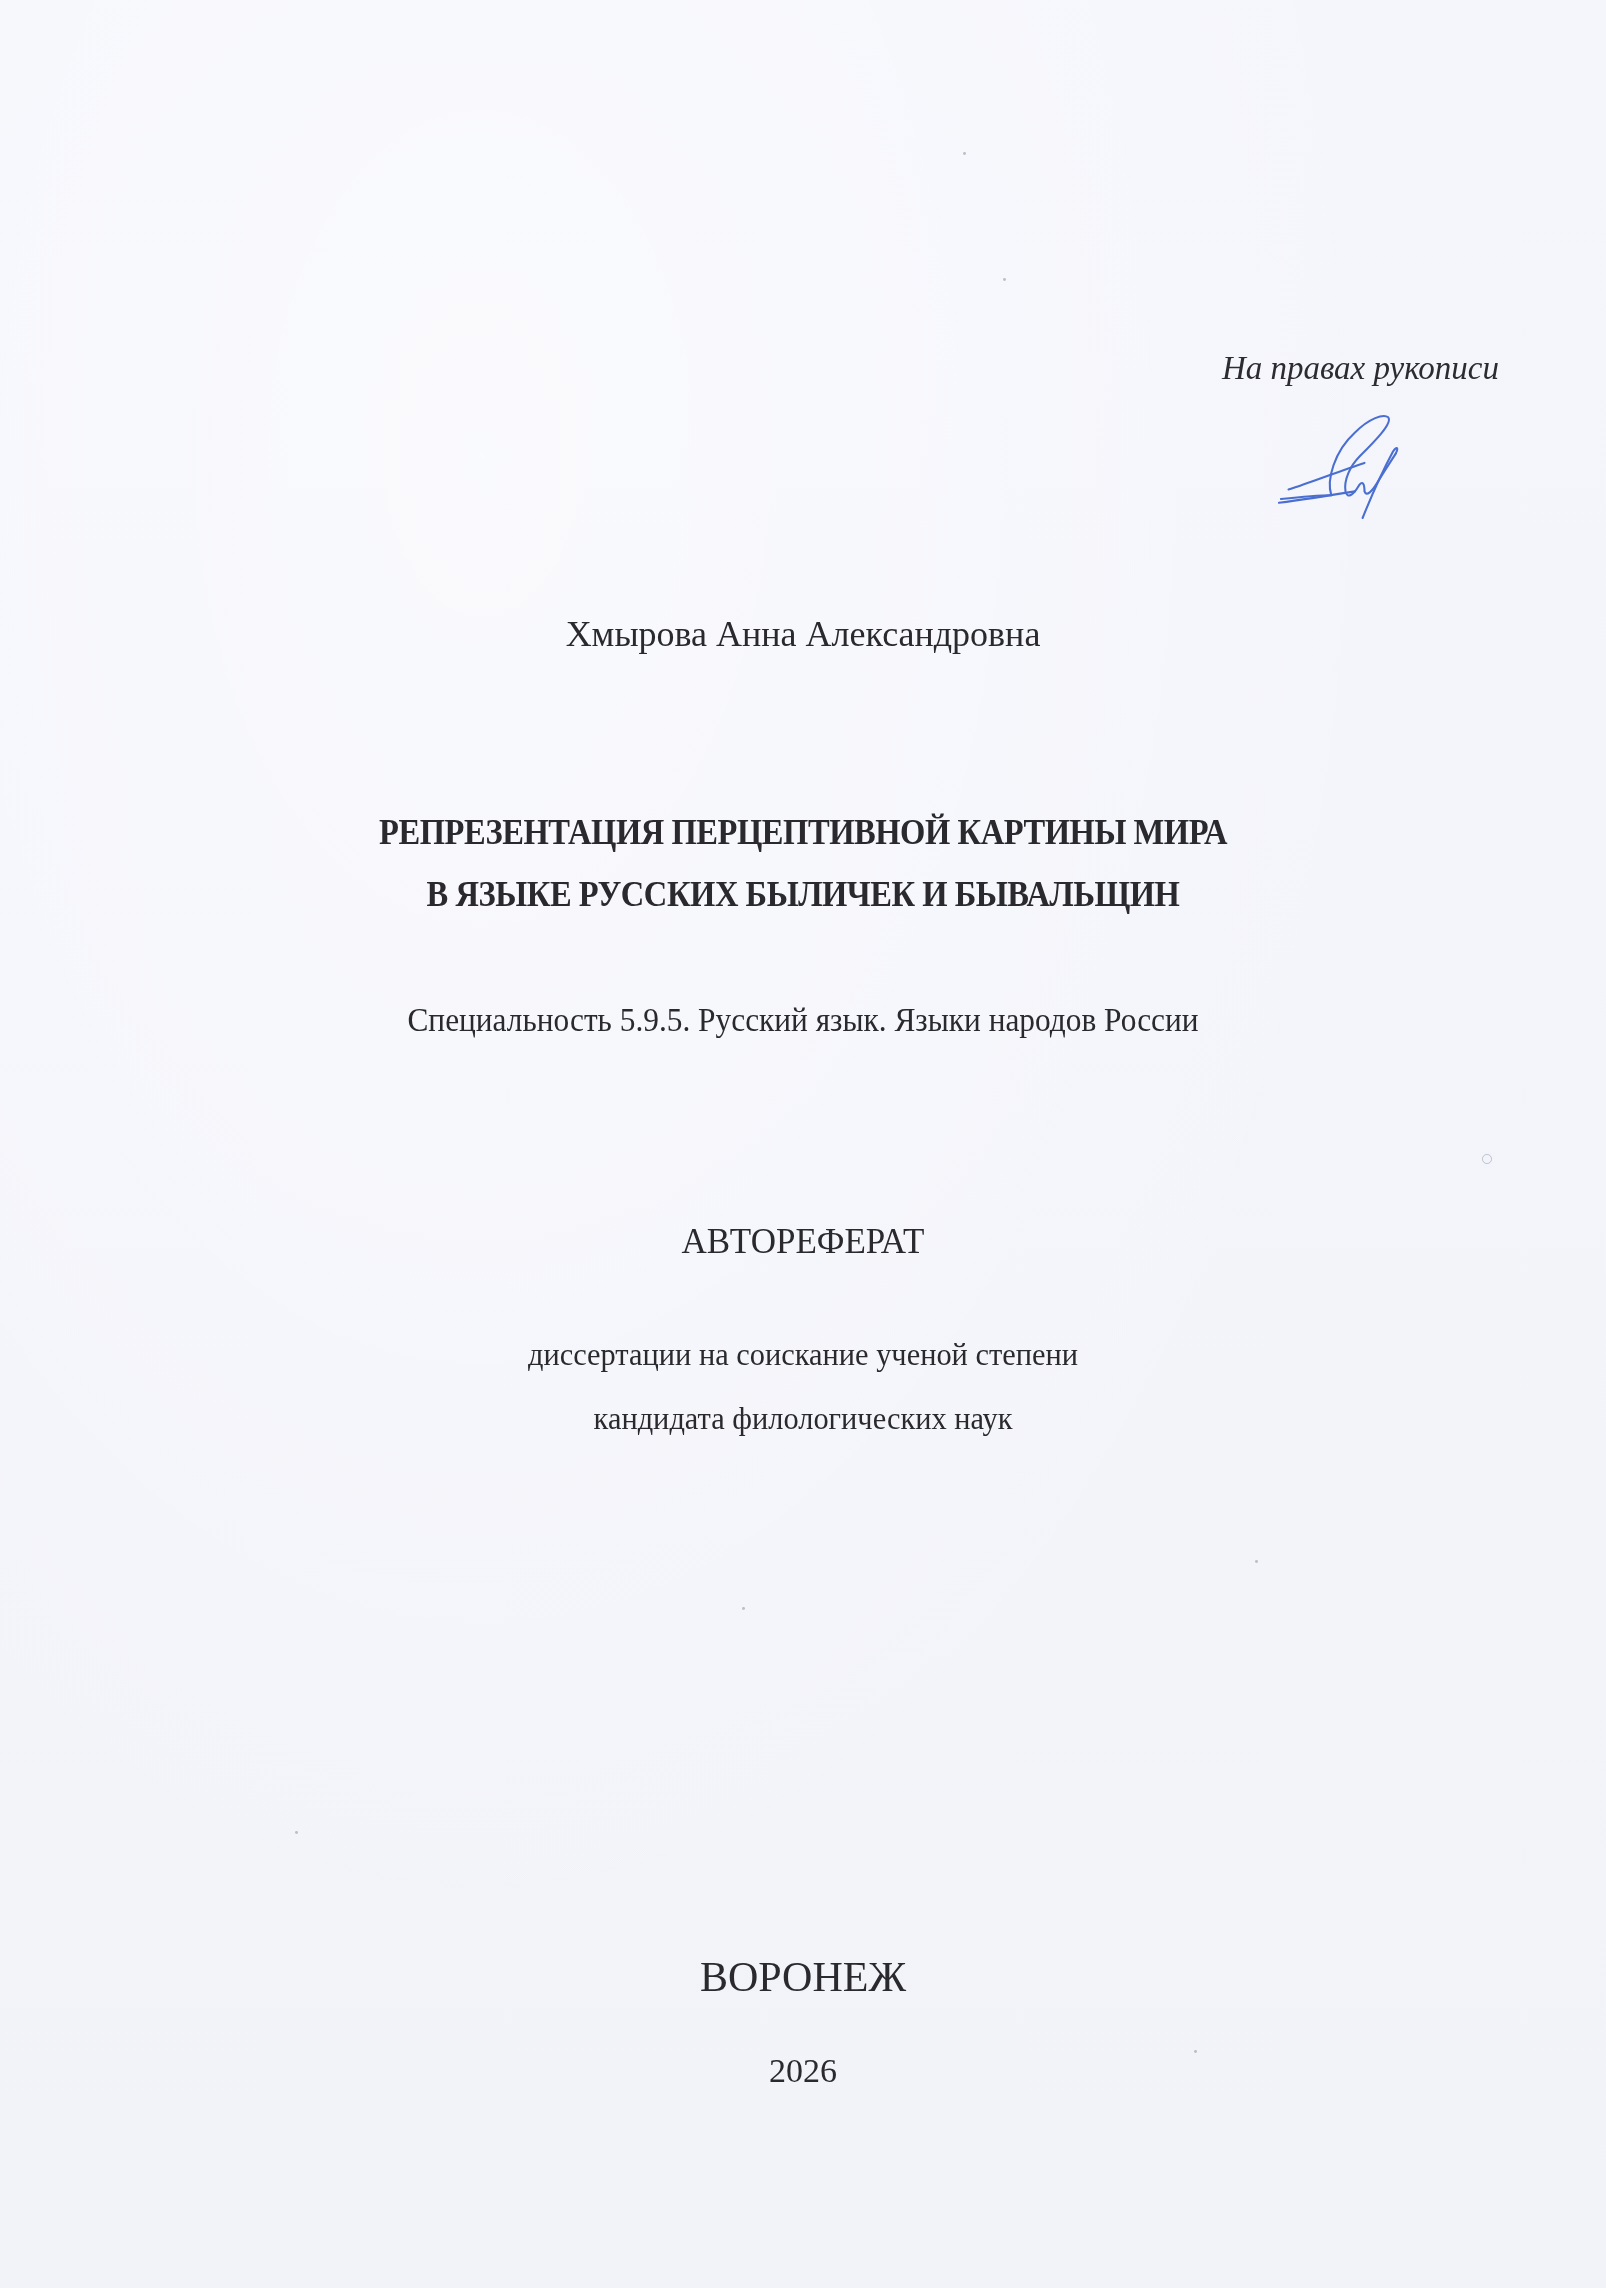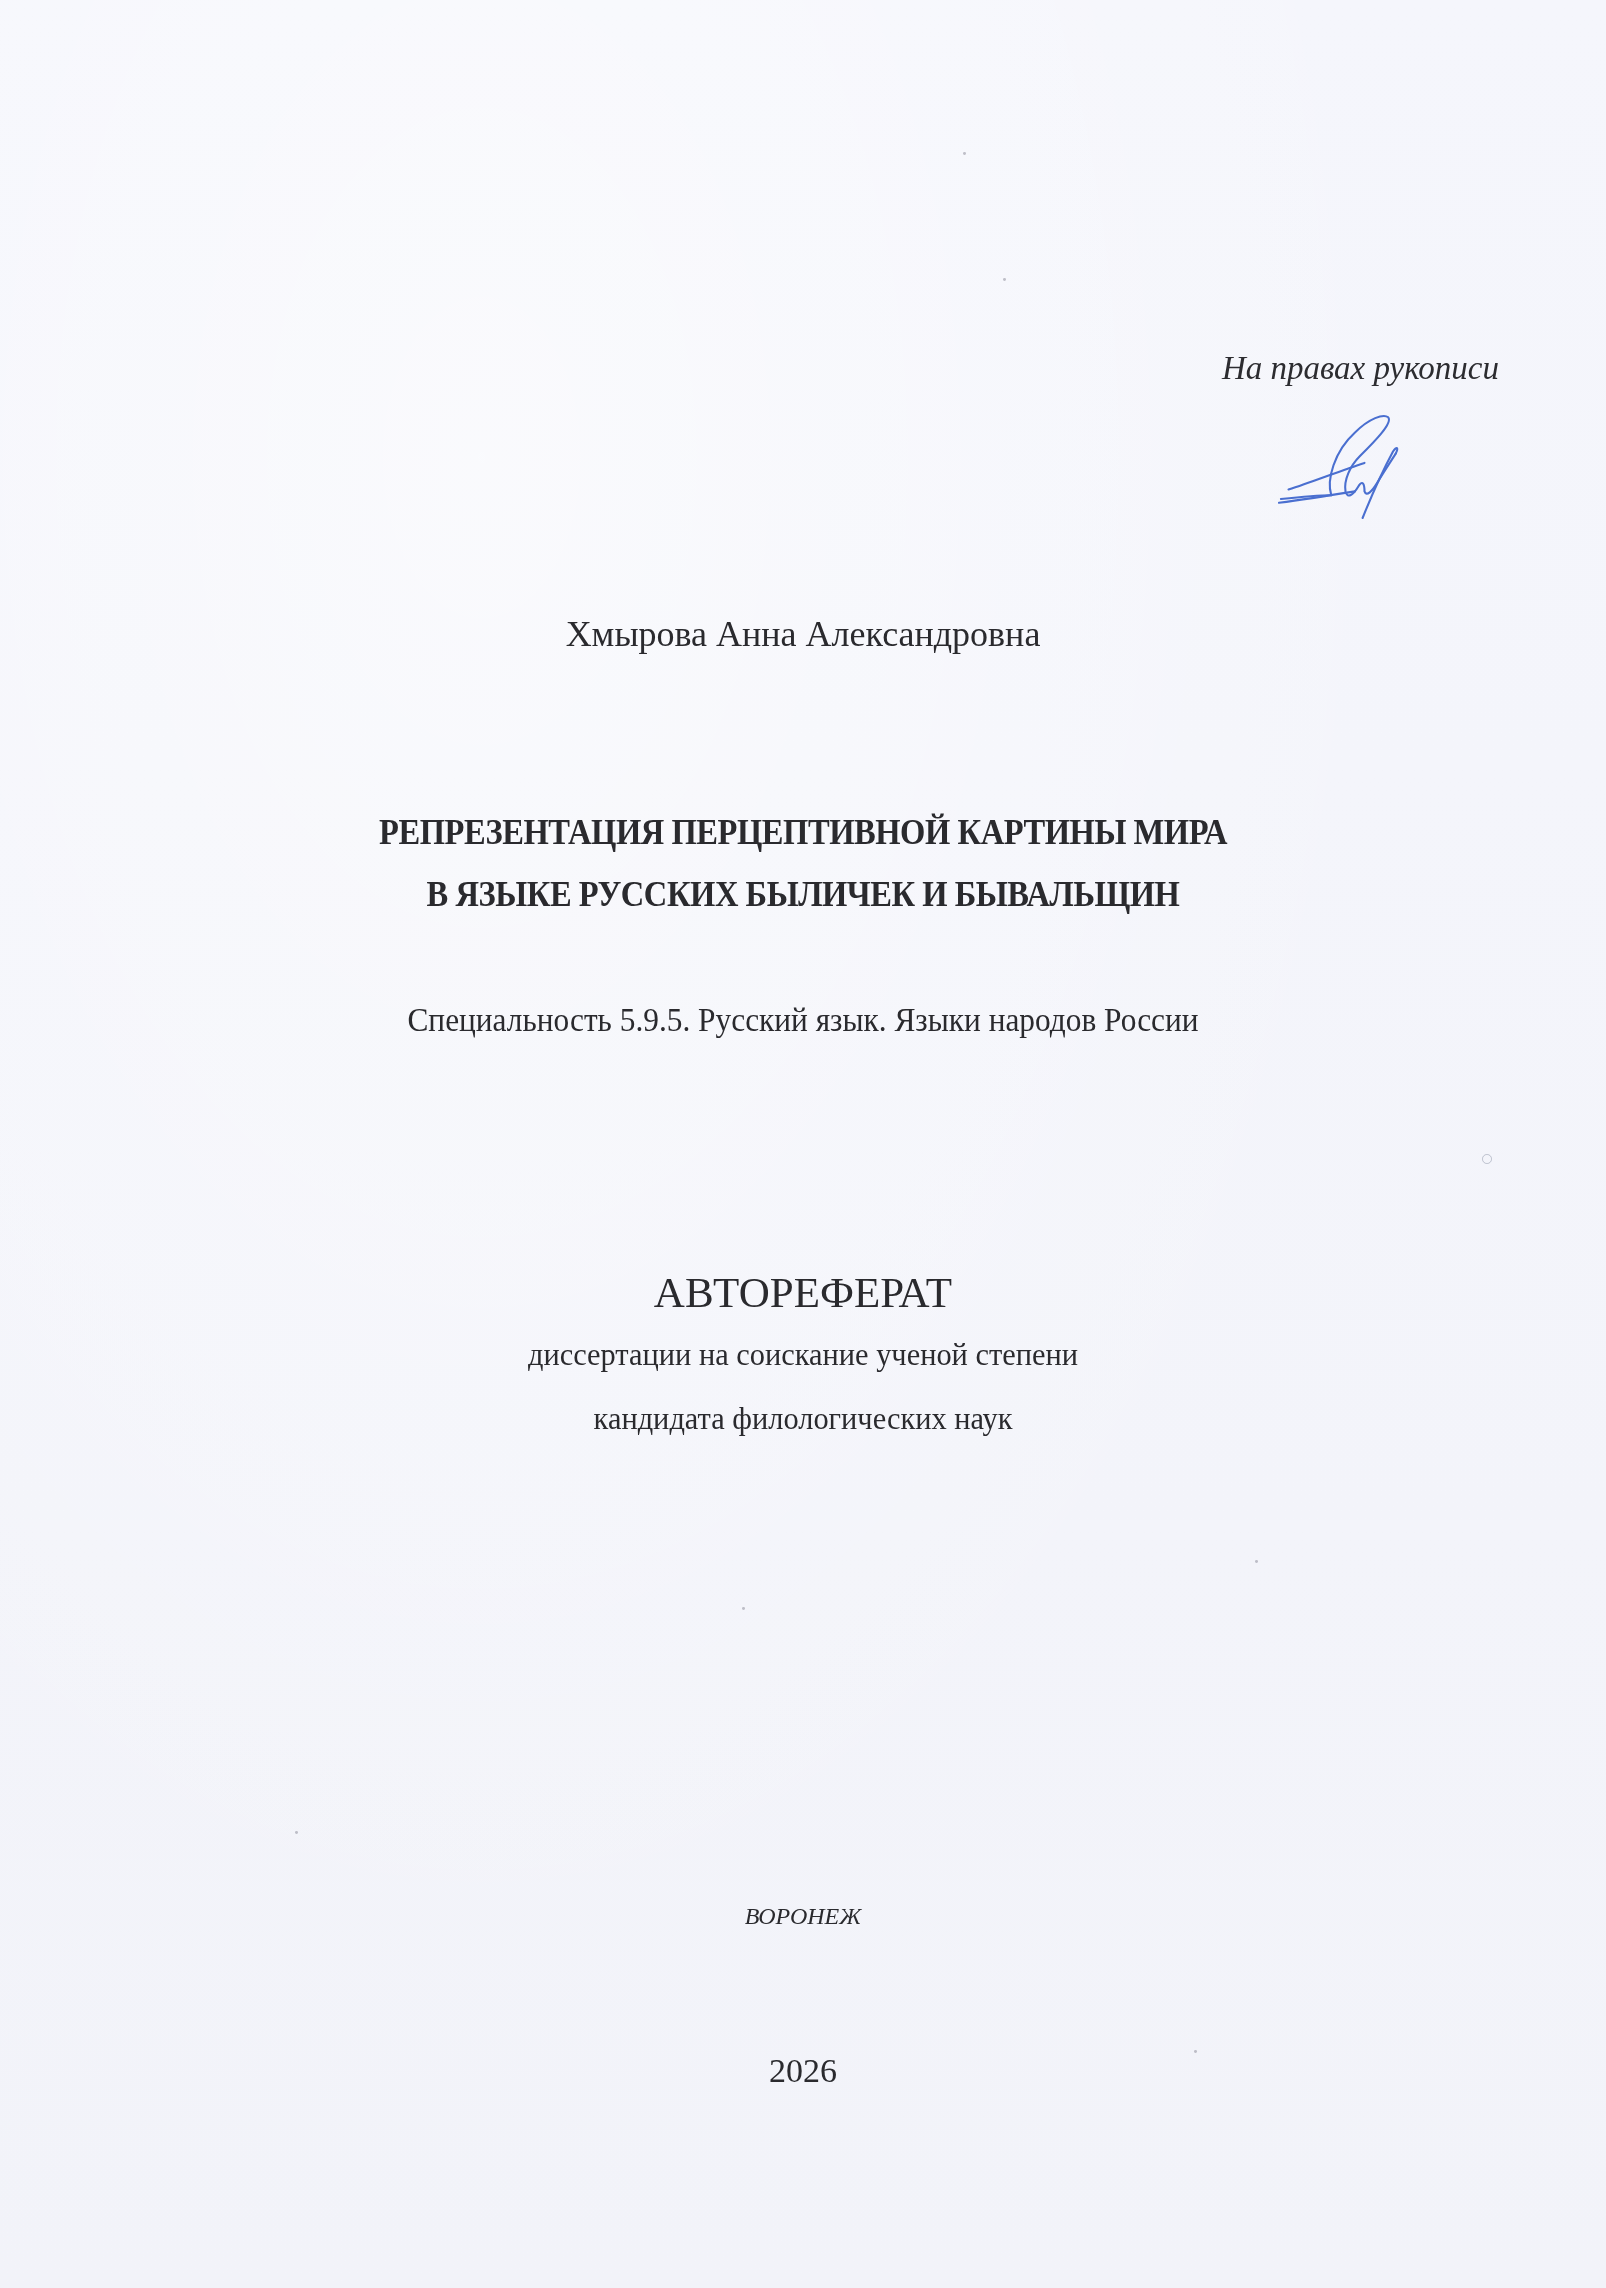--- a/index.html
+++ b/index.html
@@ -57,37 +57,36 @@
       transform: scaleX(0.93);
     }
     .title-1 { top: 813px; }
     .title-2 { top: 875px; }
     .specialty {
       top: 1002px;
       font-size: 33px;
       transform: scaleX(0.95);
     }
     .doc-type {
-      top: 1268px;
-      font-size: 43px;
+      top: 1222px;
+      font-size: 35px;
     }
     .degree-1 {
       top: 1336px;
       font-size: 32px;
       transform: scaleX(0.95);
     }
     .degree-2 {
       top: 1400px;
       font-size: 32px;
       transform: scaleX(0.95);
     }
     .city {
-      top: 1903px;
-      font-size: 24px;
-      font-style: italic;
+      top: 1953px;
+      font-size: 42px;
     }
     .year {
       top: 2052px;
       font-size: 34px;
     }
     .speck {
       position: absolute;
       width: 2.9px;
       height: 2.9px;
       border-radius: 50%;

